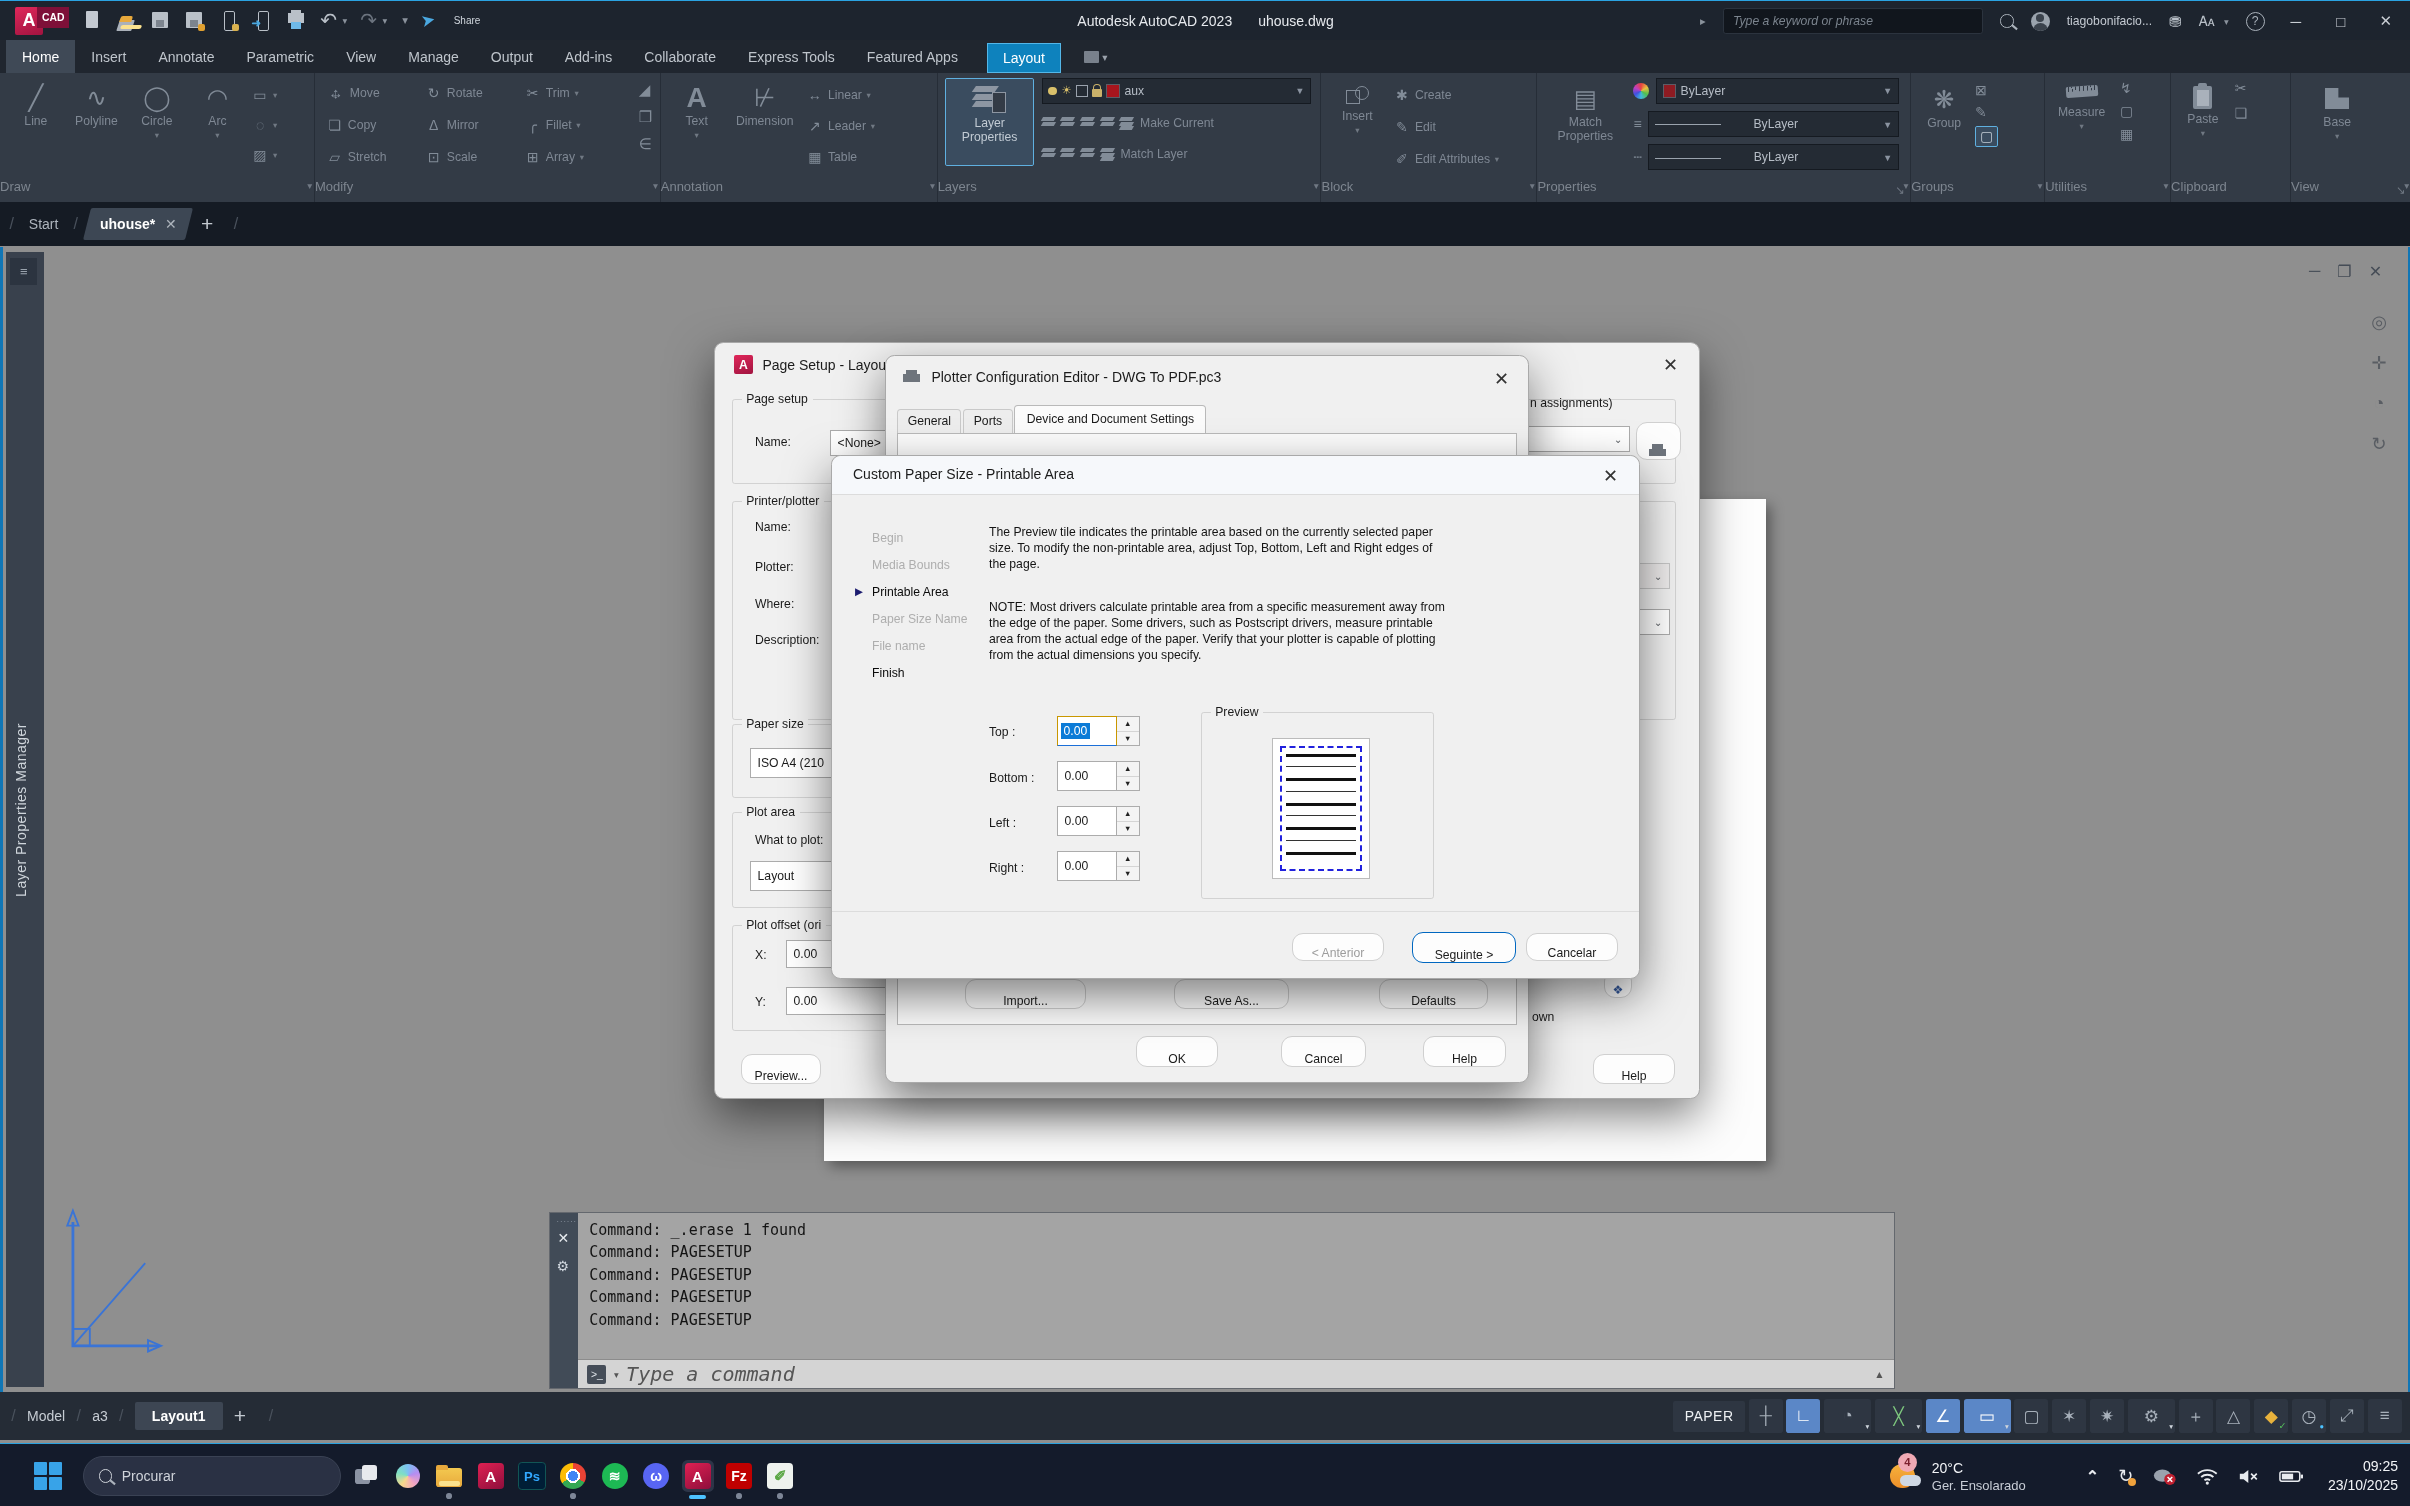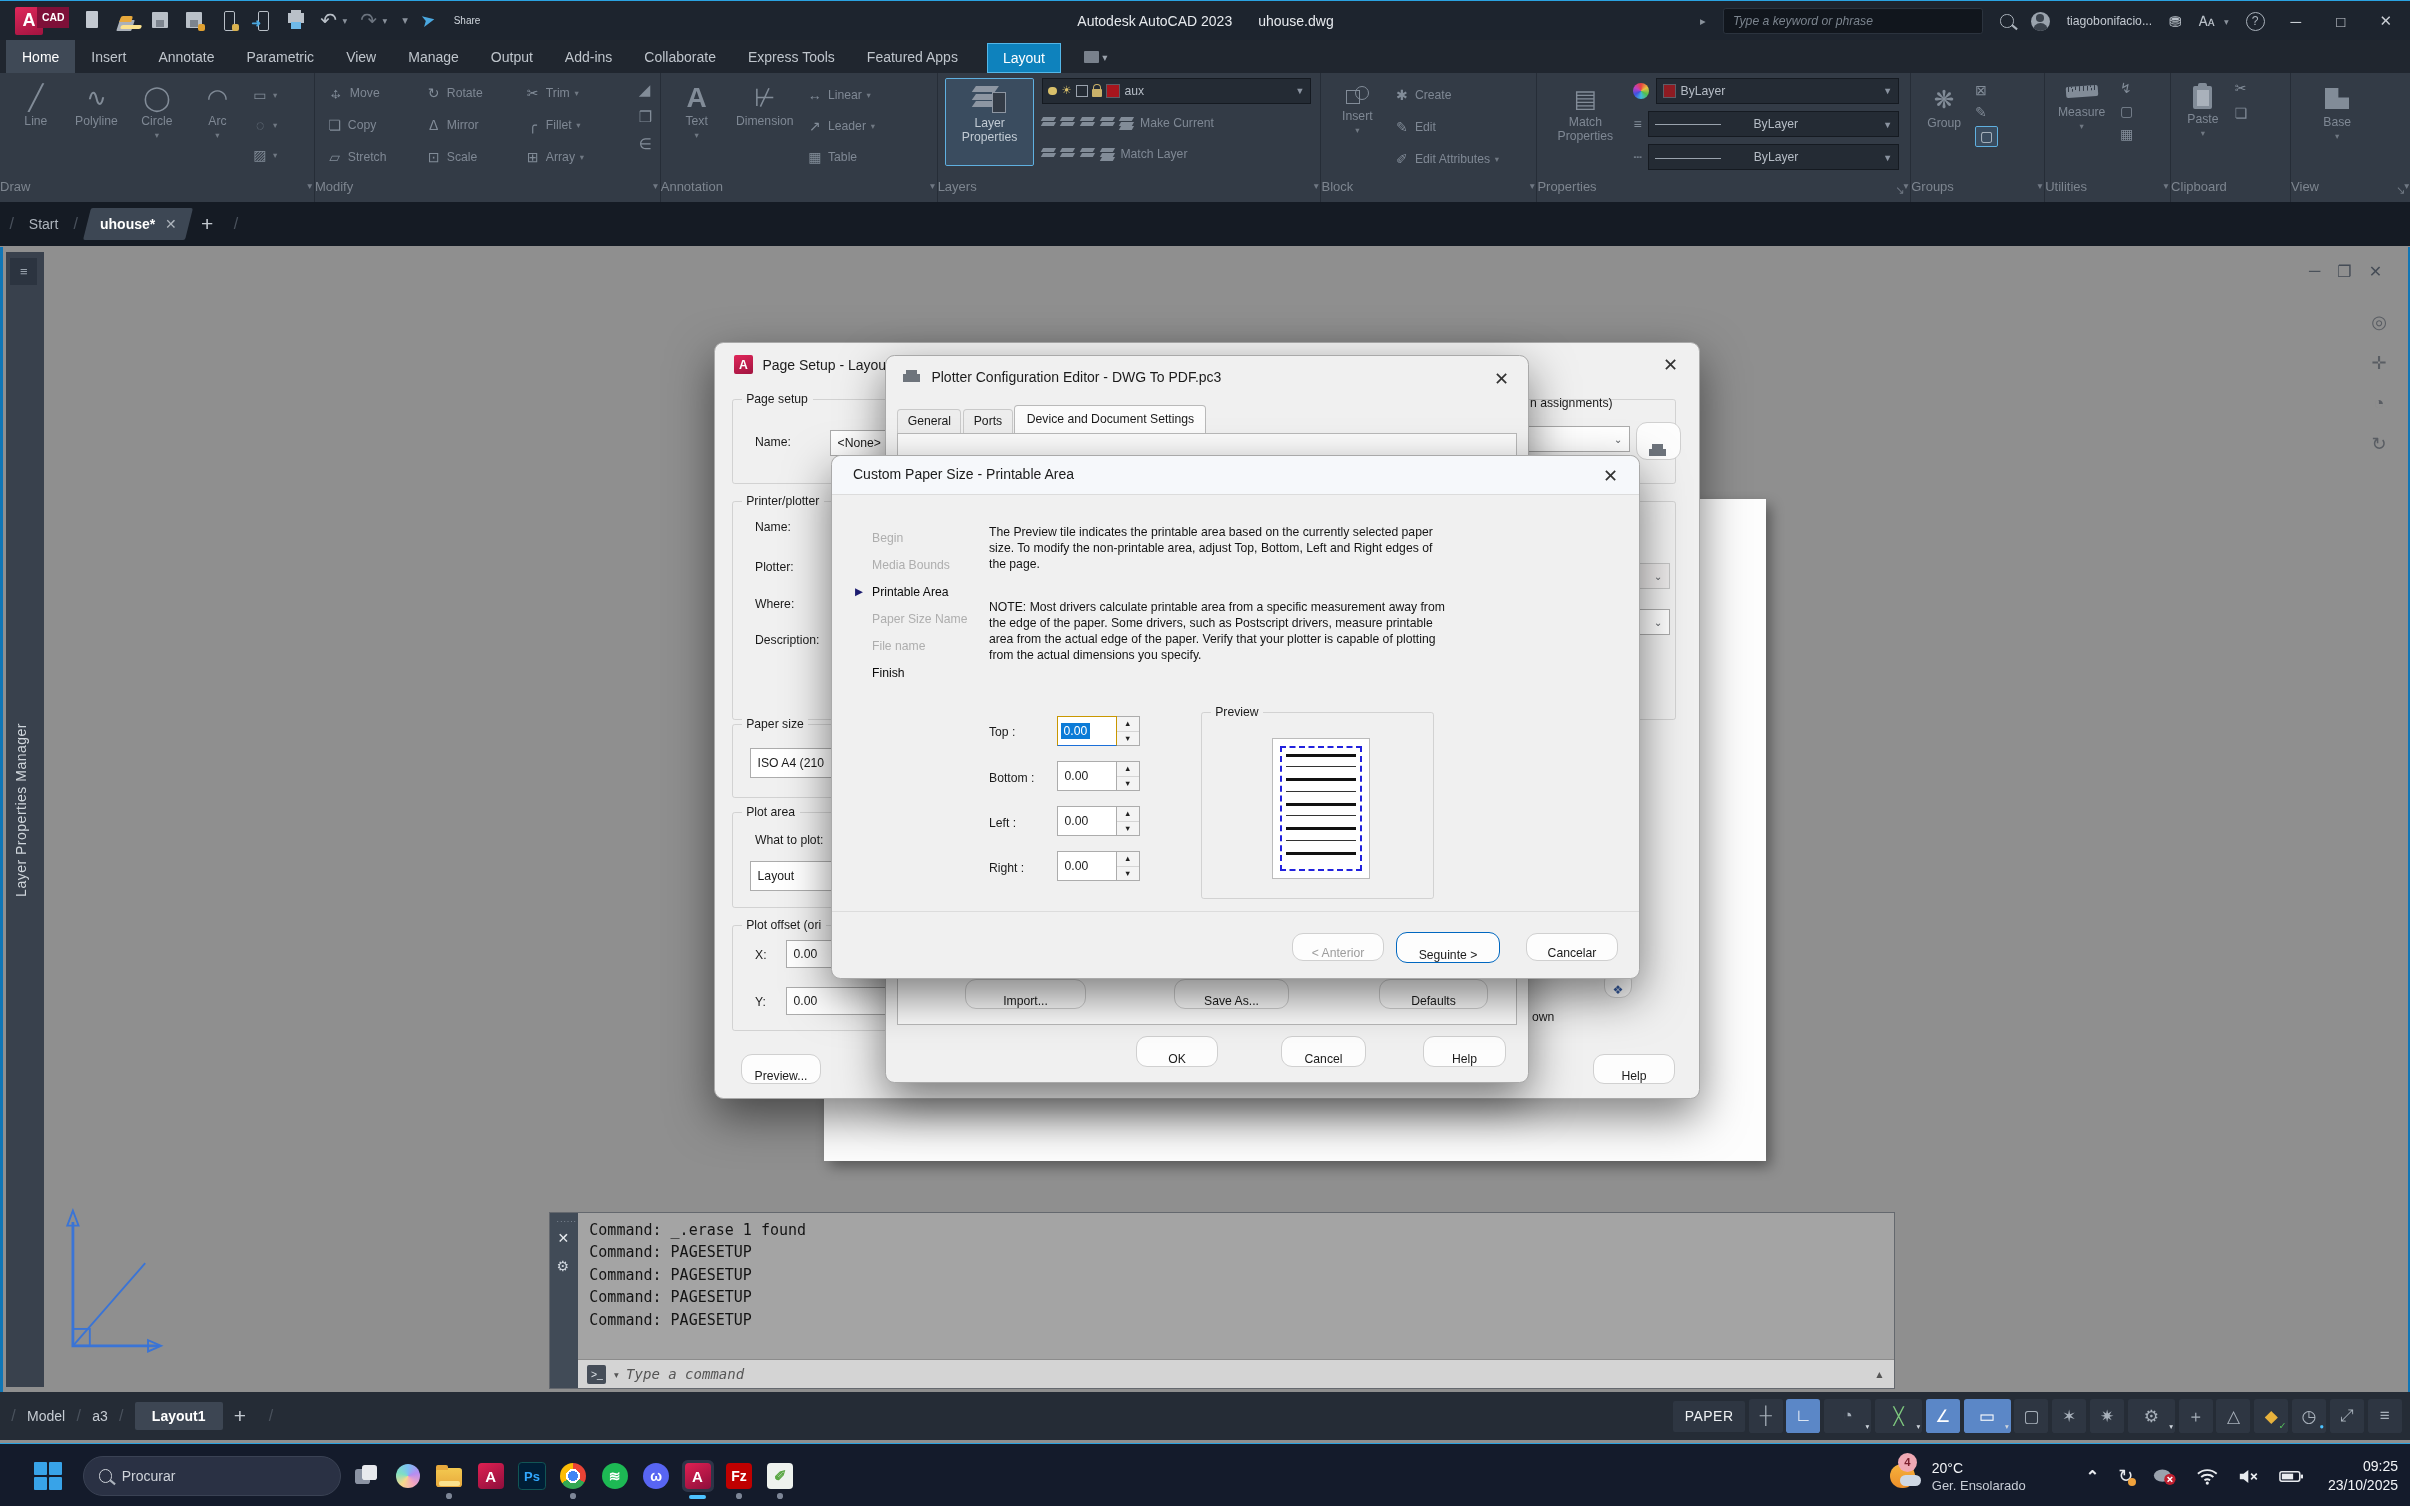--- a/index.html
+++ b/index.html
@@ -116,21 +116,21 @@
   .dlg-title{font-size:14px;color:#1b1b1b;}
   .x{color:#333;font-size:18px;font-weight:400;}
   .grp{position:absolute;border:0.9px solid #d2d2d2;border-radius:2.8px;}
   .grp-lbl{position:absolute;top:-8.5px;left:8.5px;background:#f0f0f0;padding:0 4.7px;font-size:12.2px;color:#1b1b1b;white-space:nowrap;}
   .lab{font-size:12.2px;color:#1b1b1b;white-space:nowrap;}
   .fld{background:#fff;border:0.9px solid #acacac;font-size:12.2px;color:#1b1b1b;display:flex;align-items:center;padding:0 6.6px;box-sizing:border-box;}
   .fldg{background:#eceaea;border:0.9px solid #c5c5c5;color:#8a8a8a;}
   .chev{margin-left:auto;color:#5f6368;font-size:10.4px;}
   .wbtn{background:#fdfdfd;border:0.9px solid #d0d0d0;border-radius:11px;font-size:12.2px;color:#1b1b1b;
         display:flex;align-items:flex-end;justify-content:center;box-sizing:border-box;}
-  .wbtn.def{border:1.9px solid #0067c0;}
+  .wbtn.def{border:1.9px solid #0067c0;margin-left:16px;}
   .wbtn.dis{color:#9d9d9d;}
   .tab13{font-size:12.2px;color:#1b1b1b;display:flex;align-items:center;justify-content:center;}
   .step{font-size:12.2px;white-space:nowrap;}
   .step.dis{color:#aeaeae;}
   .step.on{color:#0b0b0b;}
   .spin{width:22.6px;height:30px;border:0.9px solid #acacac;border-left:none;box-sizing:border-box;display:flex;flex-direction:column;background:#f4f4f4;}
   .spin div{flex:1;display:flex;align-items:center;justify-content:center;font-size:7.5px;color:#222;border-bottom:0.9px solid #d5d5d5;}
   .spin div:last-child{border-bottom:none;}
   .prevpaper{background:#fff;border:0.9px solid #bbb;position:relative;}
   .prevpaper .dash{position:absolute;left:6.6px;top:6.6px;right:6.6px;bottom:6.6px;border:2.8px dashed #2222dd;}
@@ -142,21 +142,21 @@
   
   #cmd{left:549px;top:1212px;width:1344px;height:175px;background:#a4a4a4;border:0.9px solid #64686e;display:flex;}
   .cmd-strip{width:28px;background:#414b57;position:relative;}
   .cmd-strip .grip{position:absolute;left:6.6px;top:3.8px;color:#8b95a1;font-size:7.5px;letter-spacing:0.9px;}
   .cmd-strip .cx{position:absolute;left:7.5px;top:17px;color:#e7ebef;font-size:14px;}
   .cmd-strip .wr{position:absolute;left:6.6px;top:45px;color:#cfd6dd;font-size:14px;}
   .cmd-body{flex:1;display:flex;flex-direction:column;}
   .cmd-hist{flex:1;padding:5.6px 0 0 11.3px;font-family:"DejaVu Sans Mono",monospace;font-size:15px;line-height:22.6px;color:#141414;}
   .cmd-input{height:28px;background:#d4d4d4;border-top:0.9px solid #8c8c8c;display:flex;align-items:center;padding:0 9.4px;gap:7.5px;}
   .cmd-ico{width:19px;height:19px;background:#454d58;color:#dfe4e9;font-size:10.4px;display:flex;align-items:center;justify-content:center;border-radius:1.9px;}
-  .cmd-ph{font-family:"DejaVu Sans Mono",monospace;font-size:14px;font-style:italic;color:#555;}
+  .cmd-ph{font-family:"DejaVu Sans Mono",monospace;font-size:20px;font-style:italic;color:#555;}
   
   #statusbar{left:0;top:1392px;width:2411px;height:48px;background:#252c36;display:flex;align-items:center;}
   .ltab{color:#c6ccd3;font-size:14px;display:flex;align-items:center;}
   .ltab.active{background:#3d4653;font-weight:bold;color:#fff;padding:5.6px 17px;border-radius:1.9px;}
   .sslash{color:#4a525d;margin:0 11.3px;font-size:16px;}
   .paper-lb{color:#eef1f4;font-size:14px;letter-spacing:0.5px;background:#2e3642;padding:7.5px 11.3px;border-radius:1.9px;}
   .sbi{width:34px;height:34px;display:flex;align-items:center;justify-content:center;color:#a7b0ba;font-size:17px;
        border-radius:2.8px;background:#2e3642;margin-left:3.8px;position:relative;}
   .sbi.hl{background:#5b87c7;color:#fff;}
   .sbi .cc{position:absolute;right:1.9px;bottom:1.9px;font-size:7.5px;color:#cfd5dc;}

